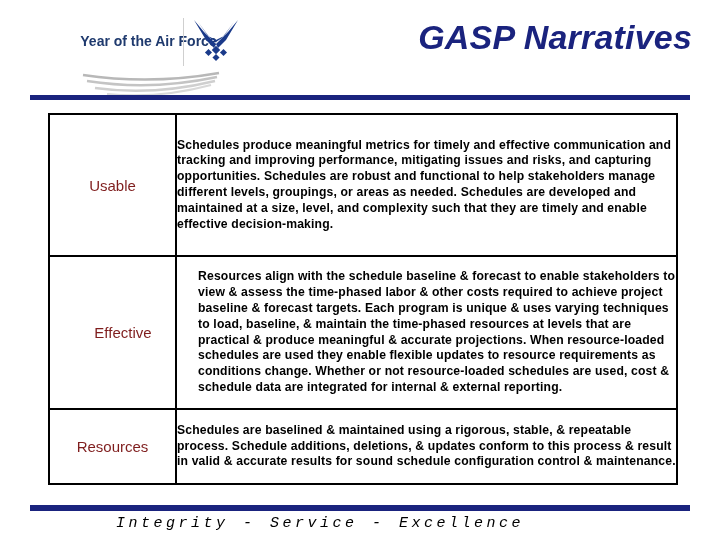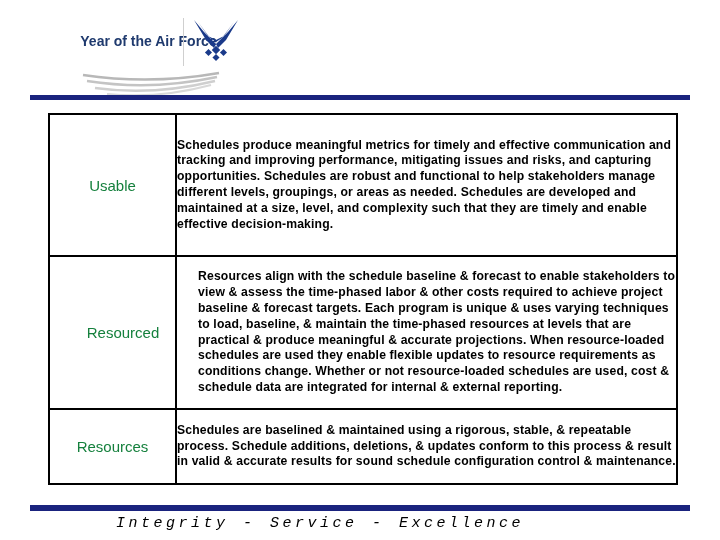--- a/index.html
+++ b/index.html
@@ -6,21 +6,21 @@
   body { width:720px; height:540px; background:#ffffff; position:relative; overflow:hidden; font-family:"Liberation Sans", sans-serif; }
   .logo { position:absolute; left:28px; top:19px; width:145px; height:70px;margin-left:48px; }
   .logo-text { position:absolute; left:0; top:14px; width:145px; text-align:center; color:#1f3a6e; font-weight:bold; font-size:14px; line-height:16px; }
   .swoosh { position:absolute; left:5px; top:52px; width:140px; height:30px; }
   .logo-divider { position:absolute; left:183px; top:18px; width:1px; height:48px; background:#cfcfcf; }
   .wings { position:absolute; left:192px; top:18px; width:48px; height:46px; }
   .title { position:absolute; right:28px; top:16px; text-align:right; color:#1a237e; font-weight:bold; font-style:italic; font-size:34px; line-height:42px; letter-spacing:0.2px; }
   .top-rule { position:absolute; left:30px; top:95px; width:660px; height:5px; background:#1a237e; }
   table.grid { position:absolute; left:48px; top:113px; width:630px; border-collapse:collapse; }
   table.grid td { border:2px solid #000; padding:0; vertical-align:middle; }
-  td.label { width:104px; text-align:center; font-size:15px; color:#15803d; }
+  td.label { width:104px; text-align:center; font-size:15px; color:#7f1d1d; }
   td.desc { padding:0 6px 0 6px; font-size:12.2px; line-height:15.8px; font-weight:bold; color:#000; letter-spacing:0.15px;margin-left:24px; }
   tr.r1 td { height:140px; }
   tr.r2 td { height:151px;padding-left:21px; }
   tr.r3 td { height:73px; }
   .bottom-rule { position:absolute; left:30px; top:505px; width:660px; height:6px; background:#1a237e; }
   .motto { position:absolute; left:0; width:640px; top:515px; text-align:center; font-family:Liberation Mono, monospace; font-style:italic; font-size:15px; letter-spacing:3.5px; color:#000; word-spacing:2px; }
 </style>
 </head>
 <body>
 
@@ -40,32 +40,33 @@
   <path d="M2 2 L14 22 L22 30 L24 26 L12 14 Z" fill="#1a3a8a"></path>
   <path d="M46 2 L34 22 L26 30 L24 26 L36 14 Z" fill="#1a3a8a"></path>
   <path d="M6 4 L18 20 L24 24 L30 20 L42 4 L32 18 L24 22 L16 18 Z" fill="#1a3a8a"></path>
   <rect x="21" y="29" width="6" height="6" transform="rotate(45 24 32)" fill="#1a3a8a"></rect>
   <rect x="14" y="32" width="5" height="5" transform="rotate(45 16.5 34.5)" fill="#1a3a8a"></rect>
   <rect x="29" y="32" width="5" height="5" transform="rotate(45 31.5 34.5)" fill="#1a3a8a"></rect>
   <rect x="21.5" y="37" width="5" height="5" transform="rotate(45 24 39.5)" fill="#1a3a8a"></rect>
 </svg>
 
 <div class="title">
+  <div>GASP Narratives</div>
 </div>
 
 <div class="top-rule"></div>
 
 <table class="grid">
   <tbody>
       <tr class="r1">
     <td class="label">Usable</td>
     <td class="desc">Schedules produce meaningful metrics for timely and effective communication and tracking and improving performance, mitigating issues and risks, and capturing opportunities. Schedules are robust and functional to help stakeholders manage different levels, groupings, or areas as needed. Schedules are developed and maintained at a size, level, and complexity such that they are timely and enable effective decision-making.</td>
   </tr>
   <tr class="r2">
-    <td class="label">Resourced</td>
+    <td class="label">Effective</td>
     <td class="desc">Resources align with the schedule baseline &amp; forecast to enable stakeholders to view &amp; assess the time-phased labor &amp; other costs required to achieve project baseline &amp; forecast targets. Each program is unique &amp; uses varying techniques to load, baseline, &amp; maintain the time-phased resources at levels that are practical &amp; produce meaningful &amp; accurate projections. When resource-loaded schedules are used they enable flexible updates to resource requirements as conditions change. Whether or not resource-loaded schedules are used, cost &amp; schedule data are integrated for internal &amp; external reporting.</td>
   </tr>
   <tr class="r3">
     <td class="label">Resources</td>
     <td class="desc">Schedules are baselined &amp; maintained using a rigorous, stable, &amp; repeatable process. Schedule additions, deletions, &amp; updates conform to this process &amp; result in valid &amp; accurate results for sound schedule configuration control &amp; maintenance.</td>
   </tr>
 </tbody>
   </table>
 
 <div class="bottom-rule"></div>

